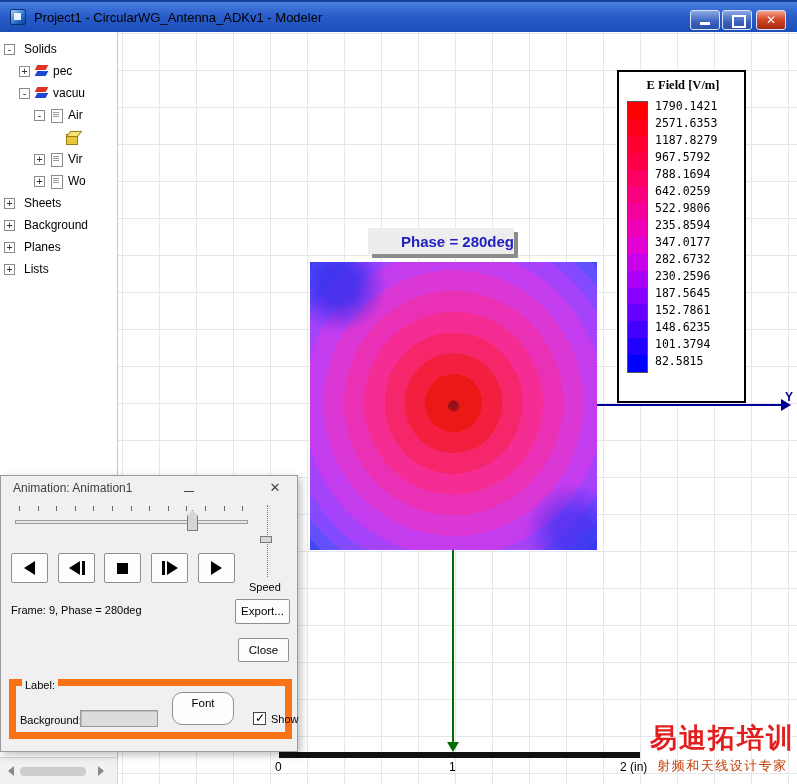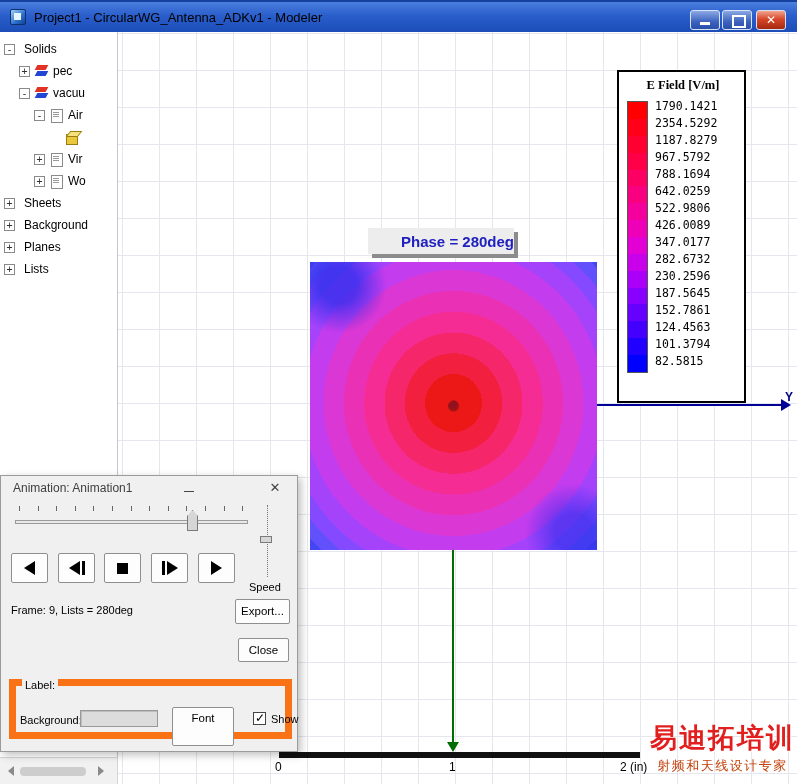--- a/index.html
+++ b/index.html
@@ -128,21 +128,21 @@
   .dlg-btn { position:absolute; background:#fdfdfd; border:1px solid #8f8f8f; border-radius:2px;
     font-size:11.5px; color:#000; text-align:center; cursor:default; }
   .export-btn { left:234px; top:123px; width:55px; height:25px; line-height:23px; }
   .close-btn  { left:237px; top:162px; width:51px; height:24px; line-height:22px; }
 
   .label-group { position:absolute; left:8px; top:203px; width:283px; height:60px; border:7px solid #f97316; }
   .label-group-title { position:absolute; left:6px; top:-7px; background:#f0f0f0; padding:0 3px; font-size:11px; color:#000; }
   .bg-label { position:absolute; left:4px; top:28px; font-size:11px; color:#000; }
   .bg-swatch { position:absolute; left:64px; top:24px; width:78px; height:17px; background:#dcdcdc;
     border:1px solid #999; box-shadow:inset 1px 1px 0 #bdbdbd; cursor:default; }
-  .font-btn { left:156px; top:21px; width:62px; height:39px; line-height:21px; position:absolute; }
+  .font-btn { left:156px; top:6px; width:62px; height:33px; line-height:21px; position:absolute;border-radius:10px; }
   .show-check { position:absolute; left:237px; top:26px; width:13px; height:13px; background:#fff;
     border:1px solid #444; cursor:default; }
   .show-check.checked::after { content:"✓"; position:absolute; left:1px; top:-2px; font-size:12px; color:#000; }
   .show-label { position:absolute; left:255px; top:27px; font-size:11px; color:#000; }
 
   
   .hscroll { position:absolute; left:0; top:757px; width:118px; height:27px; background:#f1f1f1;
     border-top:1px solid #d5d5d5; border-right:1px solid #d5d5d5; z-index:6; }
   .hs-arrow { position:absolute; top:8px; width:0; height:0; cursor:default; }
   .hs-left  { left:8px;  border-top:5px solid transparent; border-bottom:5px solid transparent; border-right:6px solid #8a8a8a; }
@@ -247,45 +247,45 @@
     </div>
 
     <div class="legend">
       <div class="legend-title">E Field [V/m]</div>
       <div class="legend-body">
         <div class="colorbar"></div>
         <div class="legend-values">
 
             <div>1790.1421</div>
 
-            <div>2354.5292</div>
+            <div>2571.6353</div>
 
             <div>1187.8279</div>
 
             <div>967.5792</div>
 
             <div>788.1694</div>
 
             <div>642.0259</div>
 
             <div>522.9806</div>
 
-            <div>426.0089</div>
+            <div>235.8594</div>
 
             <div>347.0177</div>
 
             <div>282.6732</div>
 
             <div>230.2596</div>
 
             <div>187.5645</div>
 
             <div>152.7861</div>
 
-            <div>124.4563</div>
+            <div>148.6235</div>
 
             <div>101.3794</div>
 
             <div>82.5815</div>
           </div>
       </div>
     </div>
 
     <div class="y-axis"></div>
     <div class="y-arrow"></div>
@@ -325,21 +325,21 @@
         <span class="tri-r"></span>
       </div>
     <div class="pb-btn pb5">
         <span class="tri-r"></span>
       </div>
 
     <div class="speed-track"></div>
     <div class="speed-thumb"></div>
     <div class="speed-label">Speed</div>
 
-    <div class="frame-text">Frame: 9, Lists = 280deg</div>
+    <div class="frame-text">Frame: 9, Phase = 280deg</div>
     <div class="dlg-btn export-btn">Export...</div>
     <div class="dlg-btn close-btn">Close</div>
 
     <div class="label-group">
       <span class="label-group-title">Label:</span>
       <span class="bg-label">Background:</span>
       <span class="bg-swatch"></span>
       <span class="dlg-btn font-btn">Font</span>
       <span class="show-check checked"></span>
       <span class="show-label">Show</span>

